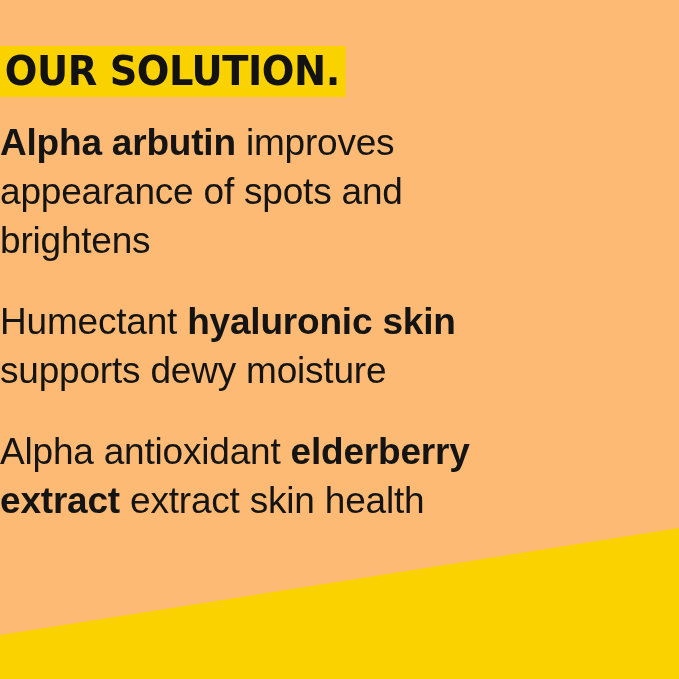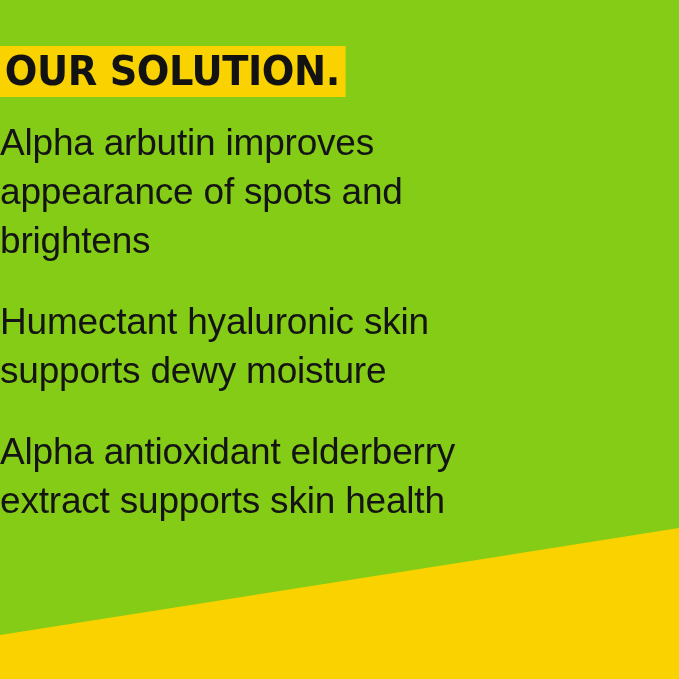--- a/index.html
+++ b/index.html
@@ -13,21 +13,21 @@
     height: 679px;
     background: #fcf5d4;
     font-family: "Liberation Sans", "DejaVu Sans", sans-serif;
     overflow: hidden;
   }
 
   #infographic {
     position: relative;
     width: 679px;
     height: 679px;
-    background: #84cc16;
+    background: #fdba74;
     overflow: hidden;
   }
 
   
   .diagonal-band {
     position: absolute;
     left: 0;
     top: 0;
     width: 679px;
     height: 679px;
@@ -75,21 +75,21 @@
     letter-spacing: -0.2px;
     margin: 0 0 32px 0;
     max-width: 560px;
   }
 
   .benefit:last-child {
     margin-bottom: 0;
   }
 
   .benefit .b {
-    font-weight: 400;
+    font-weight: 700;
     text-align: right;
   }
 
   .benefit .r {
     font-weight: 400;
   }
 </style>
 </head>
 <body>
 
@@ -107,18 +107,18 @@
 
     <p class="benefit">
       <span class="b">Alpha arbutin</span><span class="r"> improves appearance of spots and brightens</span>
     </p>
 
     <p class="benefit">
       <span class="r">Humectant </span><span class="b">hyaluronic skin</span><span class="r"> supports dewy moisture</span>
     </p>
 
     <p class="benefit">
-      <span class="r">Alpha antioxidant </span><span class="b">elderberry extract</span><span class="r"> supports skin health</span>
+      <span class="r">Alpha antioxidant </span><span class="b">elderberry extract</span><span class="r"> extract skin health</span>
     </p>
 
   </div>
 
 </div>
 
 </body></html>

